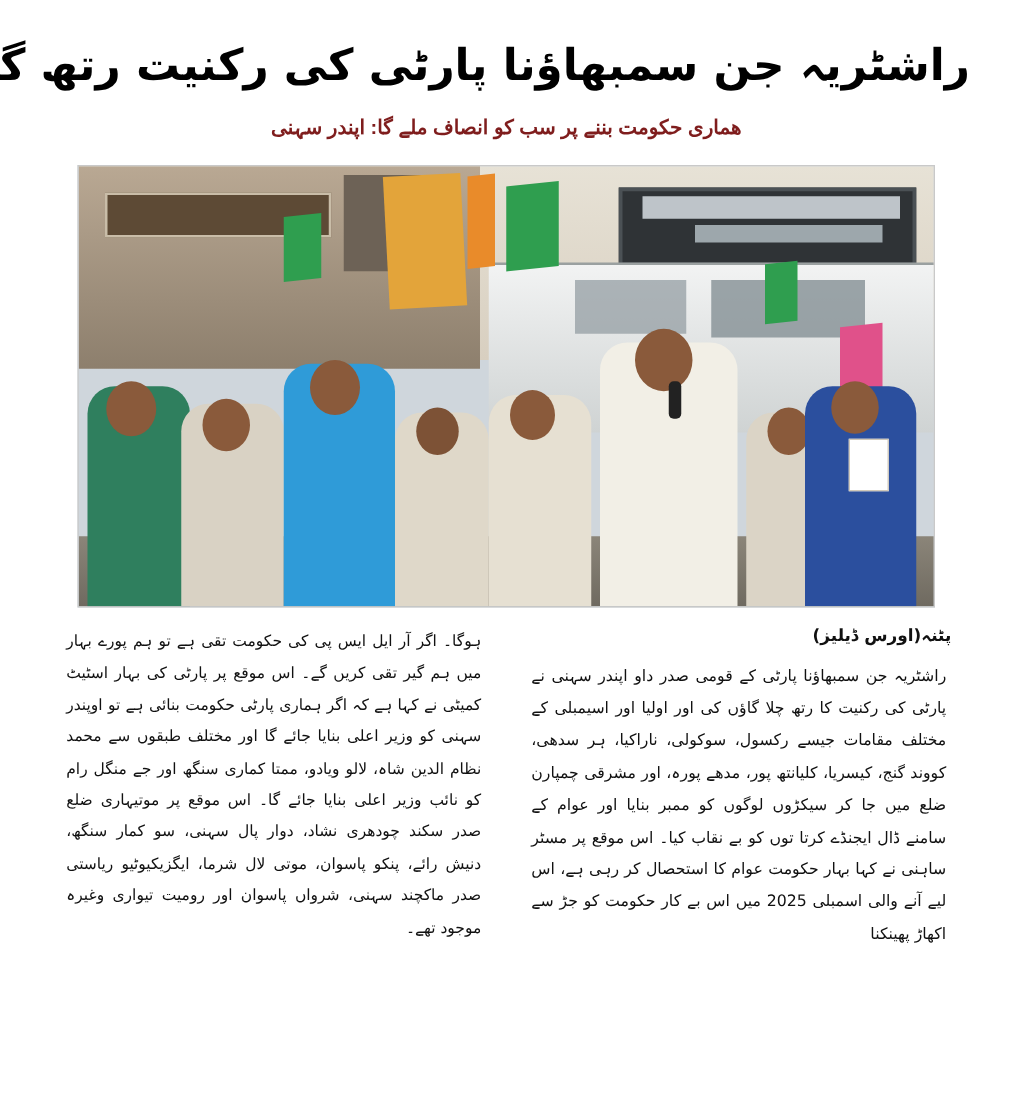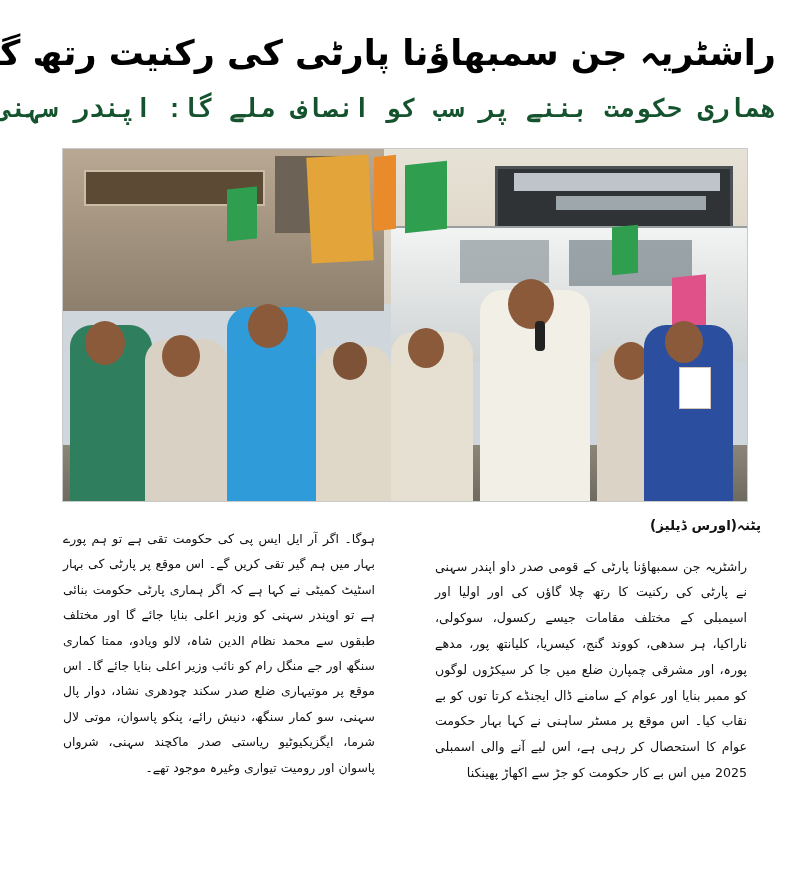--- a/index.html
+++ b/index.html
@@ -36,25 +36,25 @@
     font-weight: bold;
     line-height: 1.55;
     letter-spacing: 0px;
     color: #000;
     margin: 0 0 4px 0;
     white-space: nowrap;
   }
   .headline-sub {
     direction: rtl;
     unicode-bidi: bidi-override;
-    font-family: Liberation Mono, monospace;
-    font-size: 26px;
+    font-family: Liberation Sans, sans-serif;
+    font-size: 16px;
     font-weight: bold;
     line-height: 1.6;
-    color: #14532d;
+    color: #7f1d1d;
     margin: 10px 0 0 0;
     white-space: nowrap;
   }
 
   
   .photo-wrap {
     margin: 16px auto 0 auto;
     width: 684px;
     height: 352px;
     position: relative;
@@ -158,21 +158,21 @@
     color: #111;
   }
   .dateline {
     display: block;
     text-align: left;
     font-weight: bold;
     font-size: 13.5px;
     margin-bottom: 4px;
   }
   .col p {
-    margin: 14px;
+    margin: 4px;
   }
   .col.left {
     font-size: 12.4px;
   }
 </style>
 </head>
 <body>
 
 <div class="page">
 

